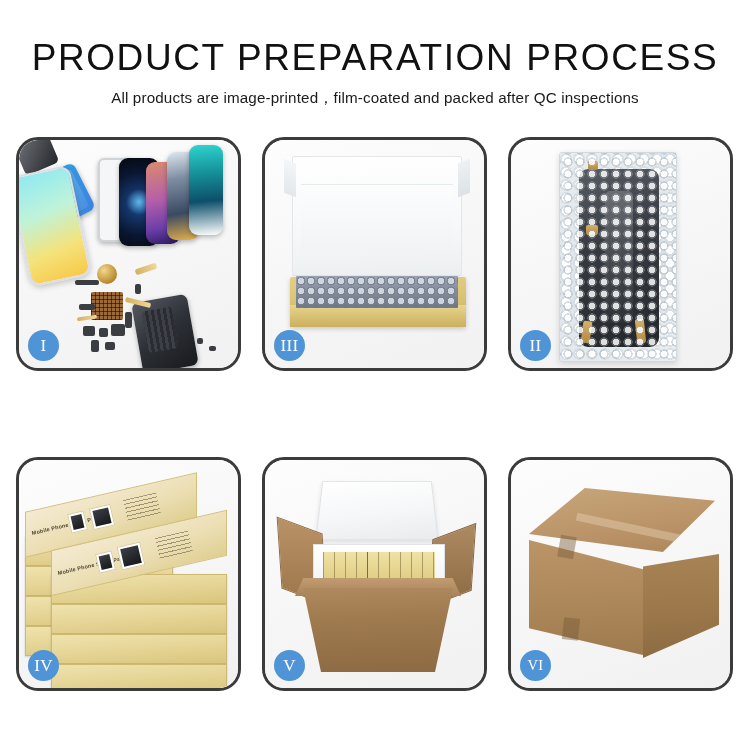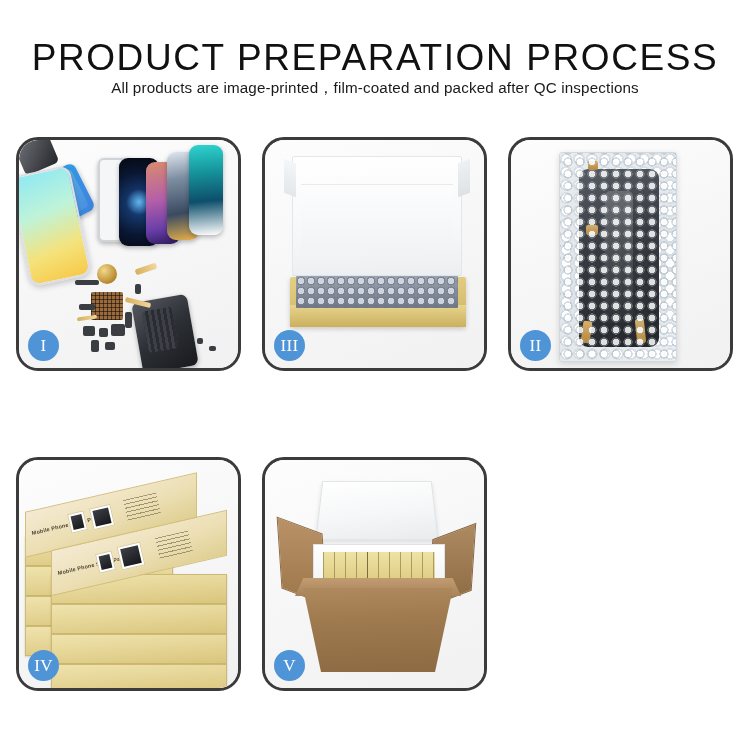--- a/index.html
+++ b/index.html
@@ -20,21 +20,21 @@
     font-size: 37px;
     font-weight: 400;
     letter-spacing: 1.6px;
     color: #111111;
     line-height: 1.06;
     white-space: nowrap;
     text-align: center;
   }
 
   .page-subtitle {
-    margin-top: 1px;
+    margin-top: 11px;
     font-size: 15.2px;
     font-weight: 400;
     color: #1a1a1a;
     letter-spacing: 0.15px;
     white-space: nowrap;
   }
 
   
   .grid {
     position: absolute;
@@ -528,14 +528,28 @@
       <div class="p5-foam"></div>
       <div class="p5-content"></div>
       <div class="p5-cartonTop"></div>
       <div class="p5-carton"></div>
       <div class="badge">
         <span>V</span>
       </div>
     </div>
   </div>
 
+  <div class="panel">
+    <div class="panel-stage">
+      <div class="p6-top">
+        <div class="p6-seam"></div>
+      </div>
+      <div class="p6-left"></div>
+      <div class="p6-right"></div>
+      <div class="p6-tape" style="left:48px; top:76px;  width:16px; height:22px; transform:rotate(10deg);"></div>
+      <div class="p6-tape" style="left:52px; top:158px; width:16px; height:22px; transform:rotate(6deg);"></div>
+      <div class="badge wide">
+        <span>VI</span>
+      </div>
+    </div>
+  </div>
 
 </div>
 
 </body></html>

